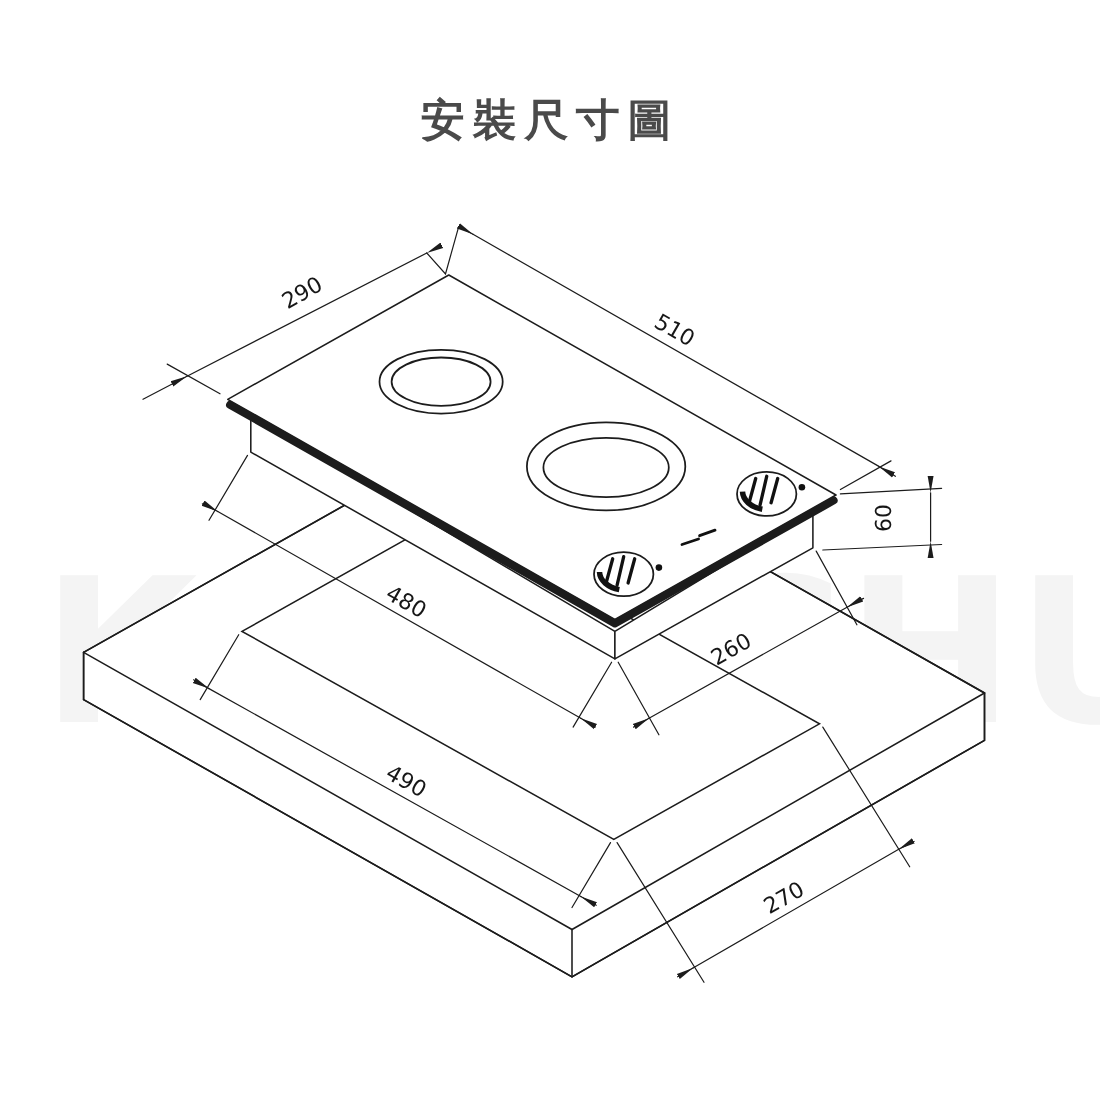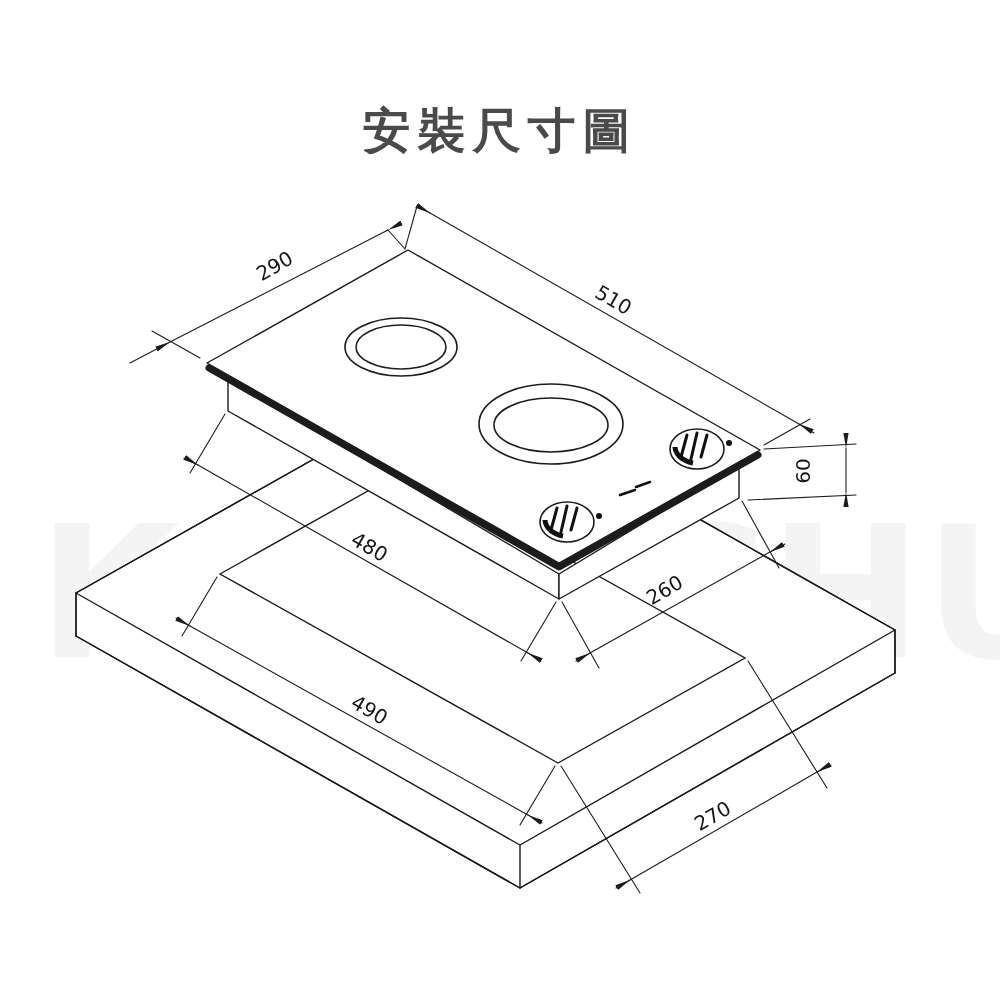--- a/index.html
+++ b/index.html
@@ -1,22 +1,22 @@
 <!DOCTYPE html>
 <html><head>
 <meta charset="utf-8">
 <style>
   html,body{margin:0;padding:0;background:#fff;}
   #stage{position:relative;width:1000px;height:1000px;background:#ffffff;overflow:hidden;
          font-family:"DejaVu Sans", "Liberation Sans", sans-serif;}
   #watermark{position:absolute;left:38px;top:502px;font-size:183px;font-weight:bold;
              line-height:1;letter-spacing:2px;color:#f4f4f4;z-index:0;user-select:none;
              font-family:"DejaVu Sans", sans-serif;}
-  #title{position:absolute;left:0;top:99px;width:100%;text-align:center;z-index:2;
-         font-size:48px;font-weight:bold;letter-spacing:7px;color:#4a4a4a;
+  #title{position:absolute;left:0;top:82px;width:100%;text-align:center;z-index:2;
+         font-size:40px;font-weight:bold;letter-spacing:7px;color:#4a4a4a;
          font-family:"DejaVu Sans", "Liberation Sans", sans-serif;}
   #drawing{position:absolute;left:0;top:0;z-index:1;}
   .edge{stroke:#1c1c1c;stroke-width:1.4;fill:none;stroke-linecap:round;}
   .face{fill:#ffffff;stroke:#1c1c1c;stroke-width:1.4;stroke-linejoin:round;}
   .thick{stroke:#1c1c1c;stroke-width:7;fill:none;stroke-linecap:round;stroke-linejoin:round;}
   .ring{stroke:#1c1c1c;stroke-width:1.6;fill:none;}
   .dim{stroke:#1c1c1c;stroke-width:1.1;fill:none;stroke-linecap:round;}
   .dimtxt{font-family:"DejaVu Sans", "Liberation Sans", sans-serif;font-size:20px;fill:#161616;
           text-anchor:middle;}
   .knobline{stroke:#111;stroke-width:3;stroke-linecap:round;fill:none;}

